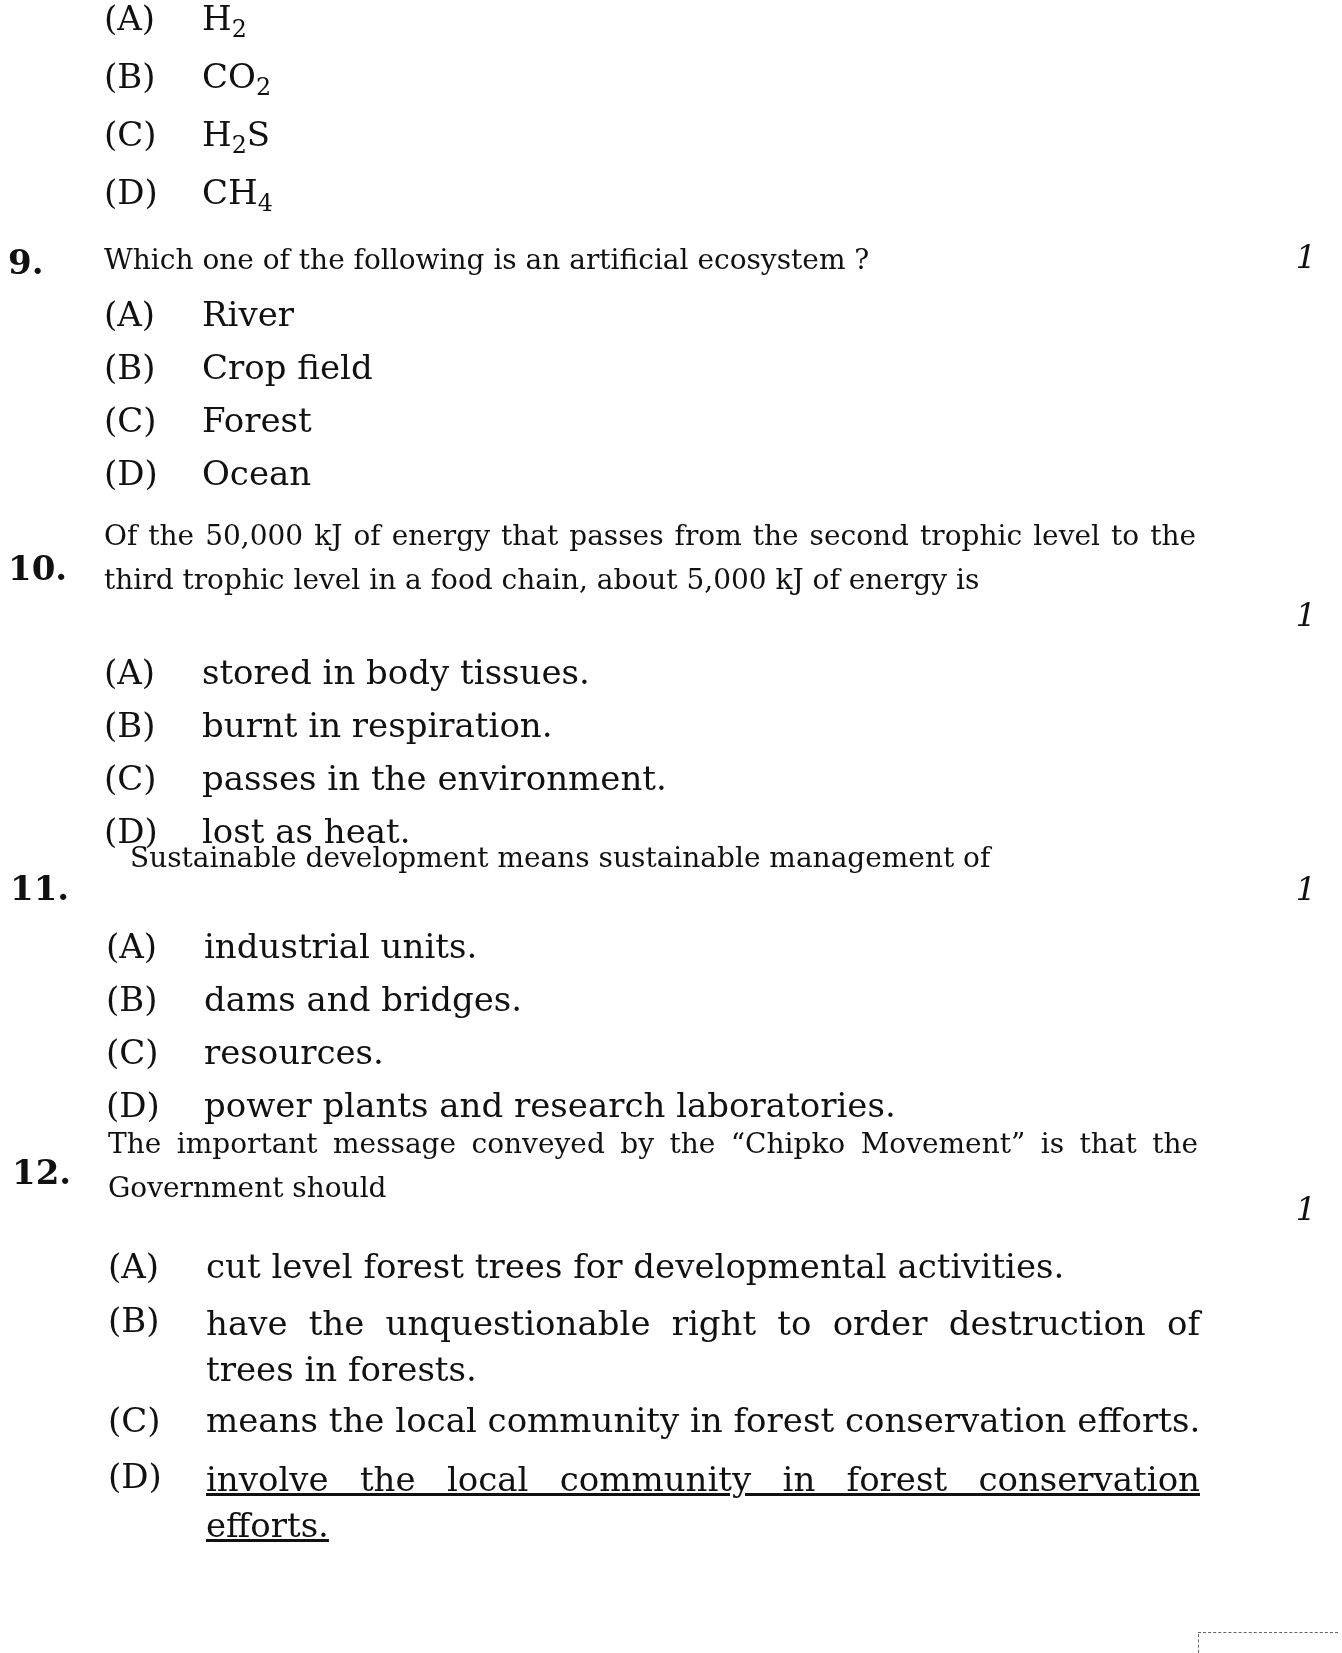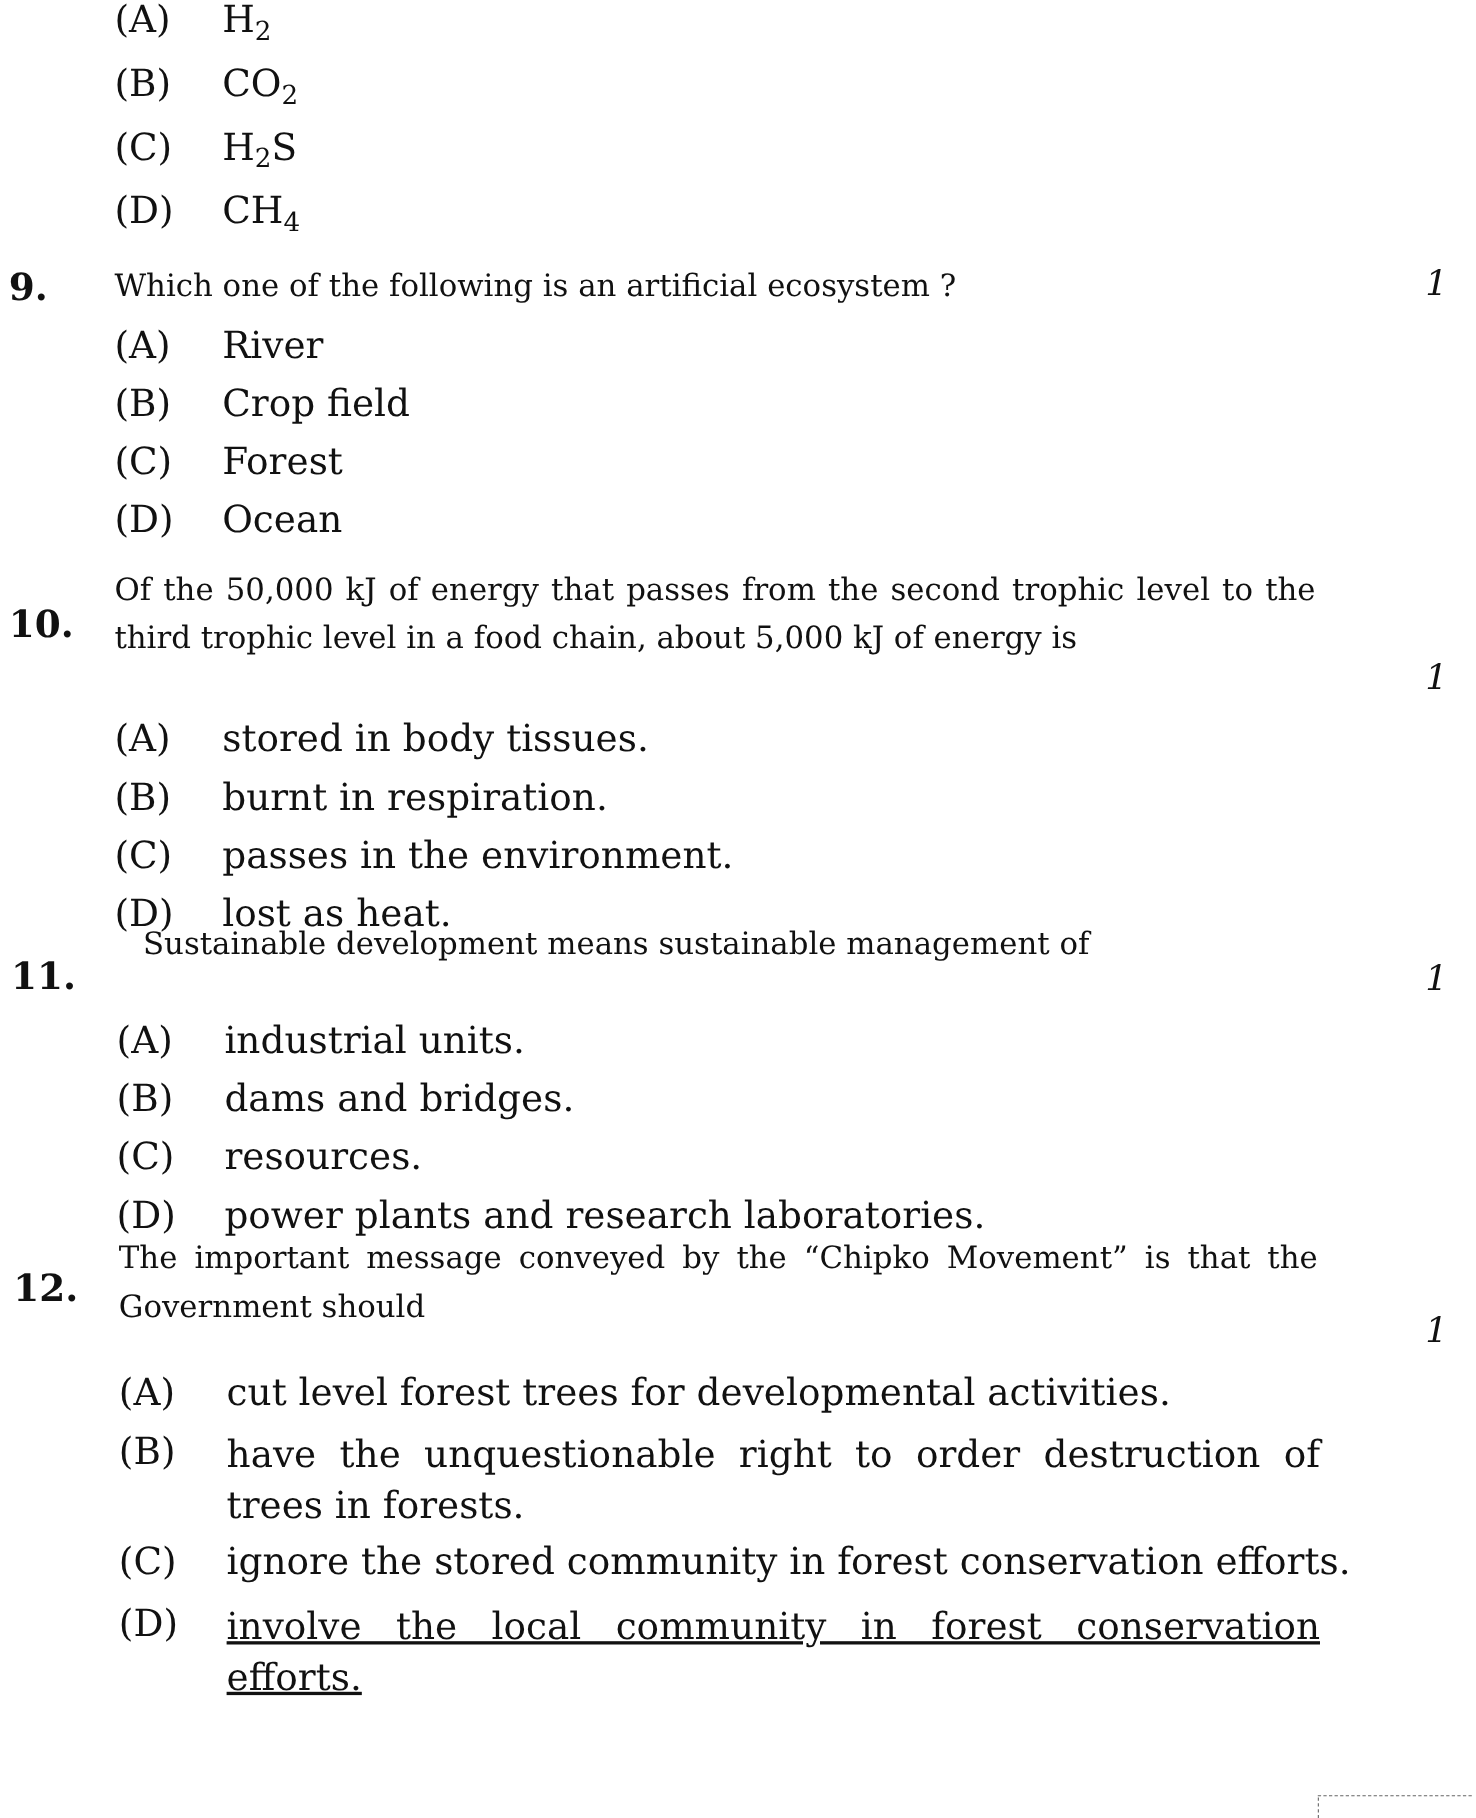--- a/index.html
+++ b/index.html
@@ -113,21 +113,21 @@
   <div class="opt" style="left:108px; top:1246px;">
     <span class="lab">(A)</span>
     <span class="txt">cut level forest trees for developmental activities.</span>
   </div>
   <div class="opt" style="left:108px; top:1300px; white-space:normal;">
     <span class="lab">(B)</span>
     <span class="txt justify" style="width:994px; line-height:46px; display:block;">have the unquestionable right to order destruction of trees in forests.</span>
   </div>
   <div class="opt" style="left:108px; top:1400px;">
     <span class="lab">(C)</span>
-    <span class="txt">ignore the stored community in forest conservation efforts.</span>
+    <span class="txt">means the local community in forest conservation efforts.</span>
   </div>
   <div class="opt" style="left:108px; top:1456px; white-space:normal;">
     <span class="lab">(D)</span>
     <span class="txt justify" style="width:994px; line-height:46px; display:block;text-decoration:underline;">involve the local community in forest conservation efforts.</span>
   </div>
 </div>
 
 <div class="stamp"></div>
 <div class="stamp2"></div>
 

